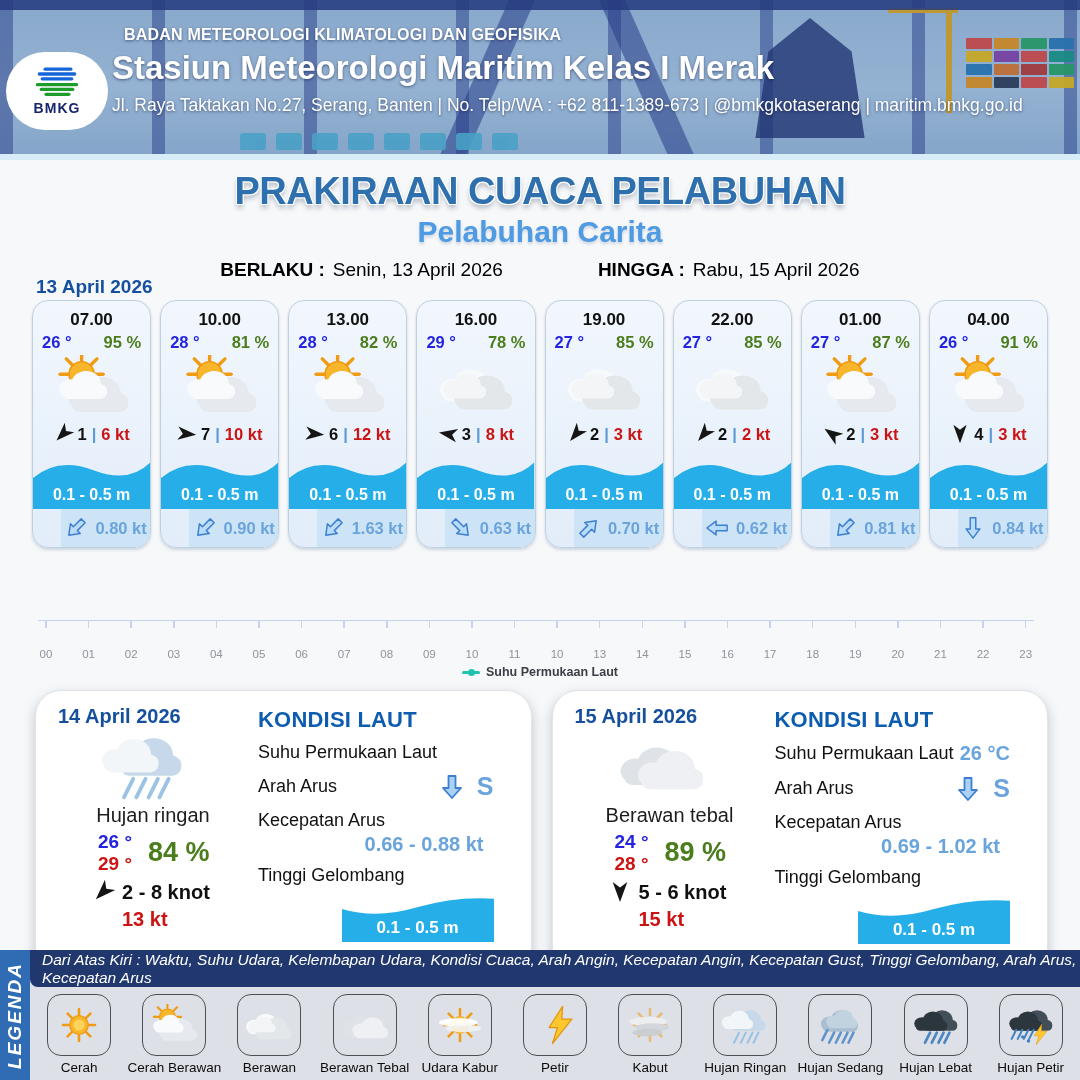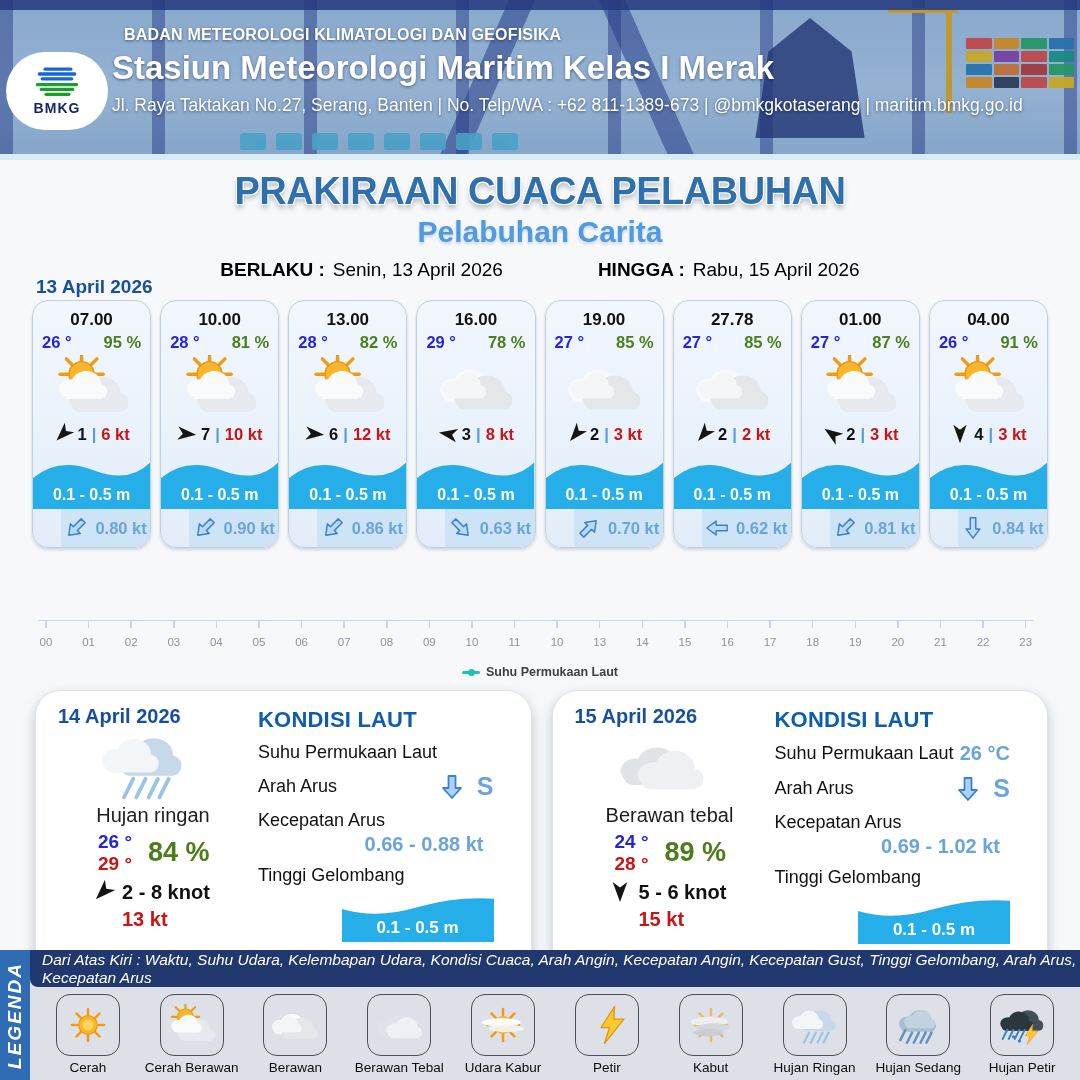--- a/index.html
+++ b/index.html
@@ -68,21 +68,21 @@
   .curarrow { display:inline-block; width:24px; height:20px; }
   .curarrow svg { width:100%; height:100%; }
   .curarrow path { fill:#b8dbf8; stroke:#3e7fd0; stroke-width:1.6; stroke-linejoin:round; }
   .curval { font-size:16.5px; font-weight:bold; color:#6aa4dd; }
 
   
   .axis { position:absolute; top:620px; left:38px; right:46px; border-top:1.5px solid #c6d2ee;
     display:flex; justify-content:space-between; }
   .tick { display:flex; flex-direction:column; align-items:center; width:16px; }
   .tick i { width:1.5px; height:7px; background:#c6d2ee; }
-  .tick span { font-size:11.5px; color:#8f939b; margin-top:8px; }
+  .tick span { font-size:11.5px; color:#8f939b; margin-top:20px; }
   .chartlegend { position:absolute; top:665px; left:0; width:1080px; display:flex; justify-content:center; align-items:center; gap:6px; }
   .lmark { position:relative; width:18px; height:3px; background:#1fc3ad; border-radius:2px; }
   .lmark::after { content:""; position:absolute; left:5.5px; top:-2px; width:7px; height:7px; border-radius:50%; background:#1fc3ad; }
   .chartlegend span { font-size:12.5px; font-weight:bold; color:#3c3f45; }
 
   
   .days { position:absolute; top:690px; left:35px; right:32px; height:302px; display:flex; gap:20px; }
   .daycard { flex:1; background:#fff; border:1px solid #e3e3e3; border-radius:26px;
     box-shadow:0 5px 12px rgba(125,135,150,.45); display:flex; overflow:hidden; }
   .dleft { width:218px; padding:14px 0 0 22px; }
@@ -422,21 +422,21 @@
       <div class="fwave">
         <svg viewBox="0 0 120 60" preserveAspectRatio="none">
             <path d="M0 28 Q 26 6 62 20 T 120 12 L 120 60 L 0 60 Z"></path>
           </svg>
         <span>0.1 - 0.5 m</span>
       </div>
       <div class="fcur">
         <span class="curarrow" style="transform: rotate(135deg);"><svg viewBox="0 0 26 20">
               <path d="M2 7 L14 7 L14 2.5 L24 10 L14 17.5 L14 13 L2 13 Z"></path>
             </svg></span>
-        <span class="curval">0.86 kt</span>
+        <span class="curval">1.63 kt</span>
       </div>
     </div>
 
     <div class="fcard">
       <div class="ftime">16.00</div>
       <div class="throw">
         <span class="t">29 °</span>
         <span class="h">78 %</span>
       </div>
       <div class="ficon"><svg class="wic">
@@ -489,21 +489,21 @@
       </div>
       <div class="fcur">
         <span class="curarrow" style="transform: rotate(315deg);"><svg viewBox="0 0 26 20">
               <path d="M2 7 L14 7 L14 2.5 L24 10 L14 17.5 L14 13 L2 13 Z"></path>
             </svg></span>
         <span class="curval">0.70 kt</span>
       </div>
     </div>
 
     <div class="fcard">
-      <div class="ftime">27.78</div>
+      <div class="ftime">22.00</div>
       <div class="throw">
         <span class="t">27 °</span>
         <span class="h">85 %</span>
       </div>
       <div class="ficon"><svg class="wic">
             <use href="#ic-berawan"></use>
           </svg></div>
       <div class="windrow">
         <span class="dart" style="transform: rotate(130deg);"><svg viewBox="0 0 24 24">
               <path d="M1 4 L23 12 L1 20 L7 12 Z"></path>
@@ -905,20 +905,28 @@
 
       <div class="leg-item">
         <div class="leg-box">
           <div class="licon"><svg class="wic">
                 <use href="#ic-hujan-sedang"></use>
               </svg></div>
         </div>
         <div class="leg-label">Hujan Sedang</div>
       </div>
 
+      <div class="leg-item">
+        <div class="leg-box">
+          <div class="licon"><svg class="wic">
+                <use href="#ic-hujan-lebat"></use>
+              </svg></div>
+        </div>
+        <div class="leg-label">Hujan Lebat</div>
+      </div>
 
       <div class="leg-item">
         <div class="leg-box">
           <div class="licon"><svg class="wic">
                 <use href="#ic-hujan-petir"></use>
               </svg></div>
         </div>
         <div class="leg-label">Hujan Petir</div>
       </div>
     </div>

